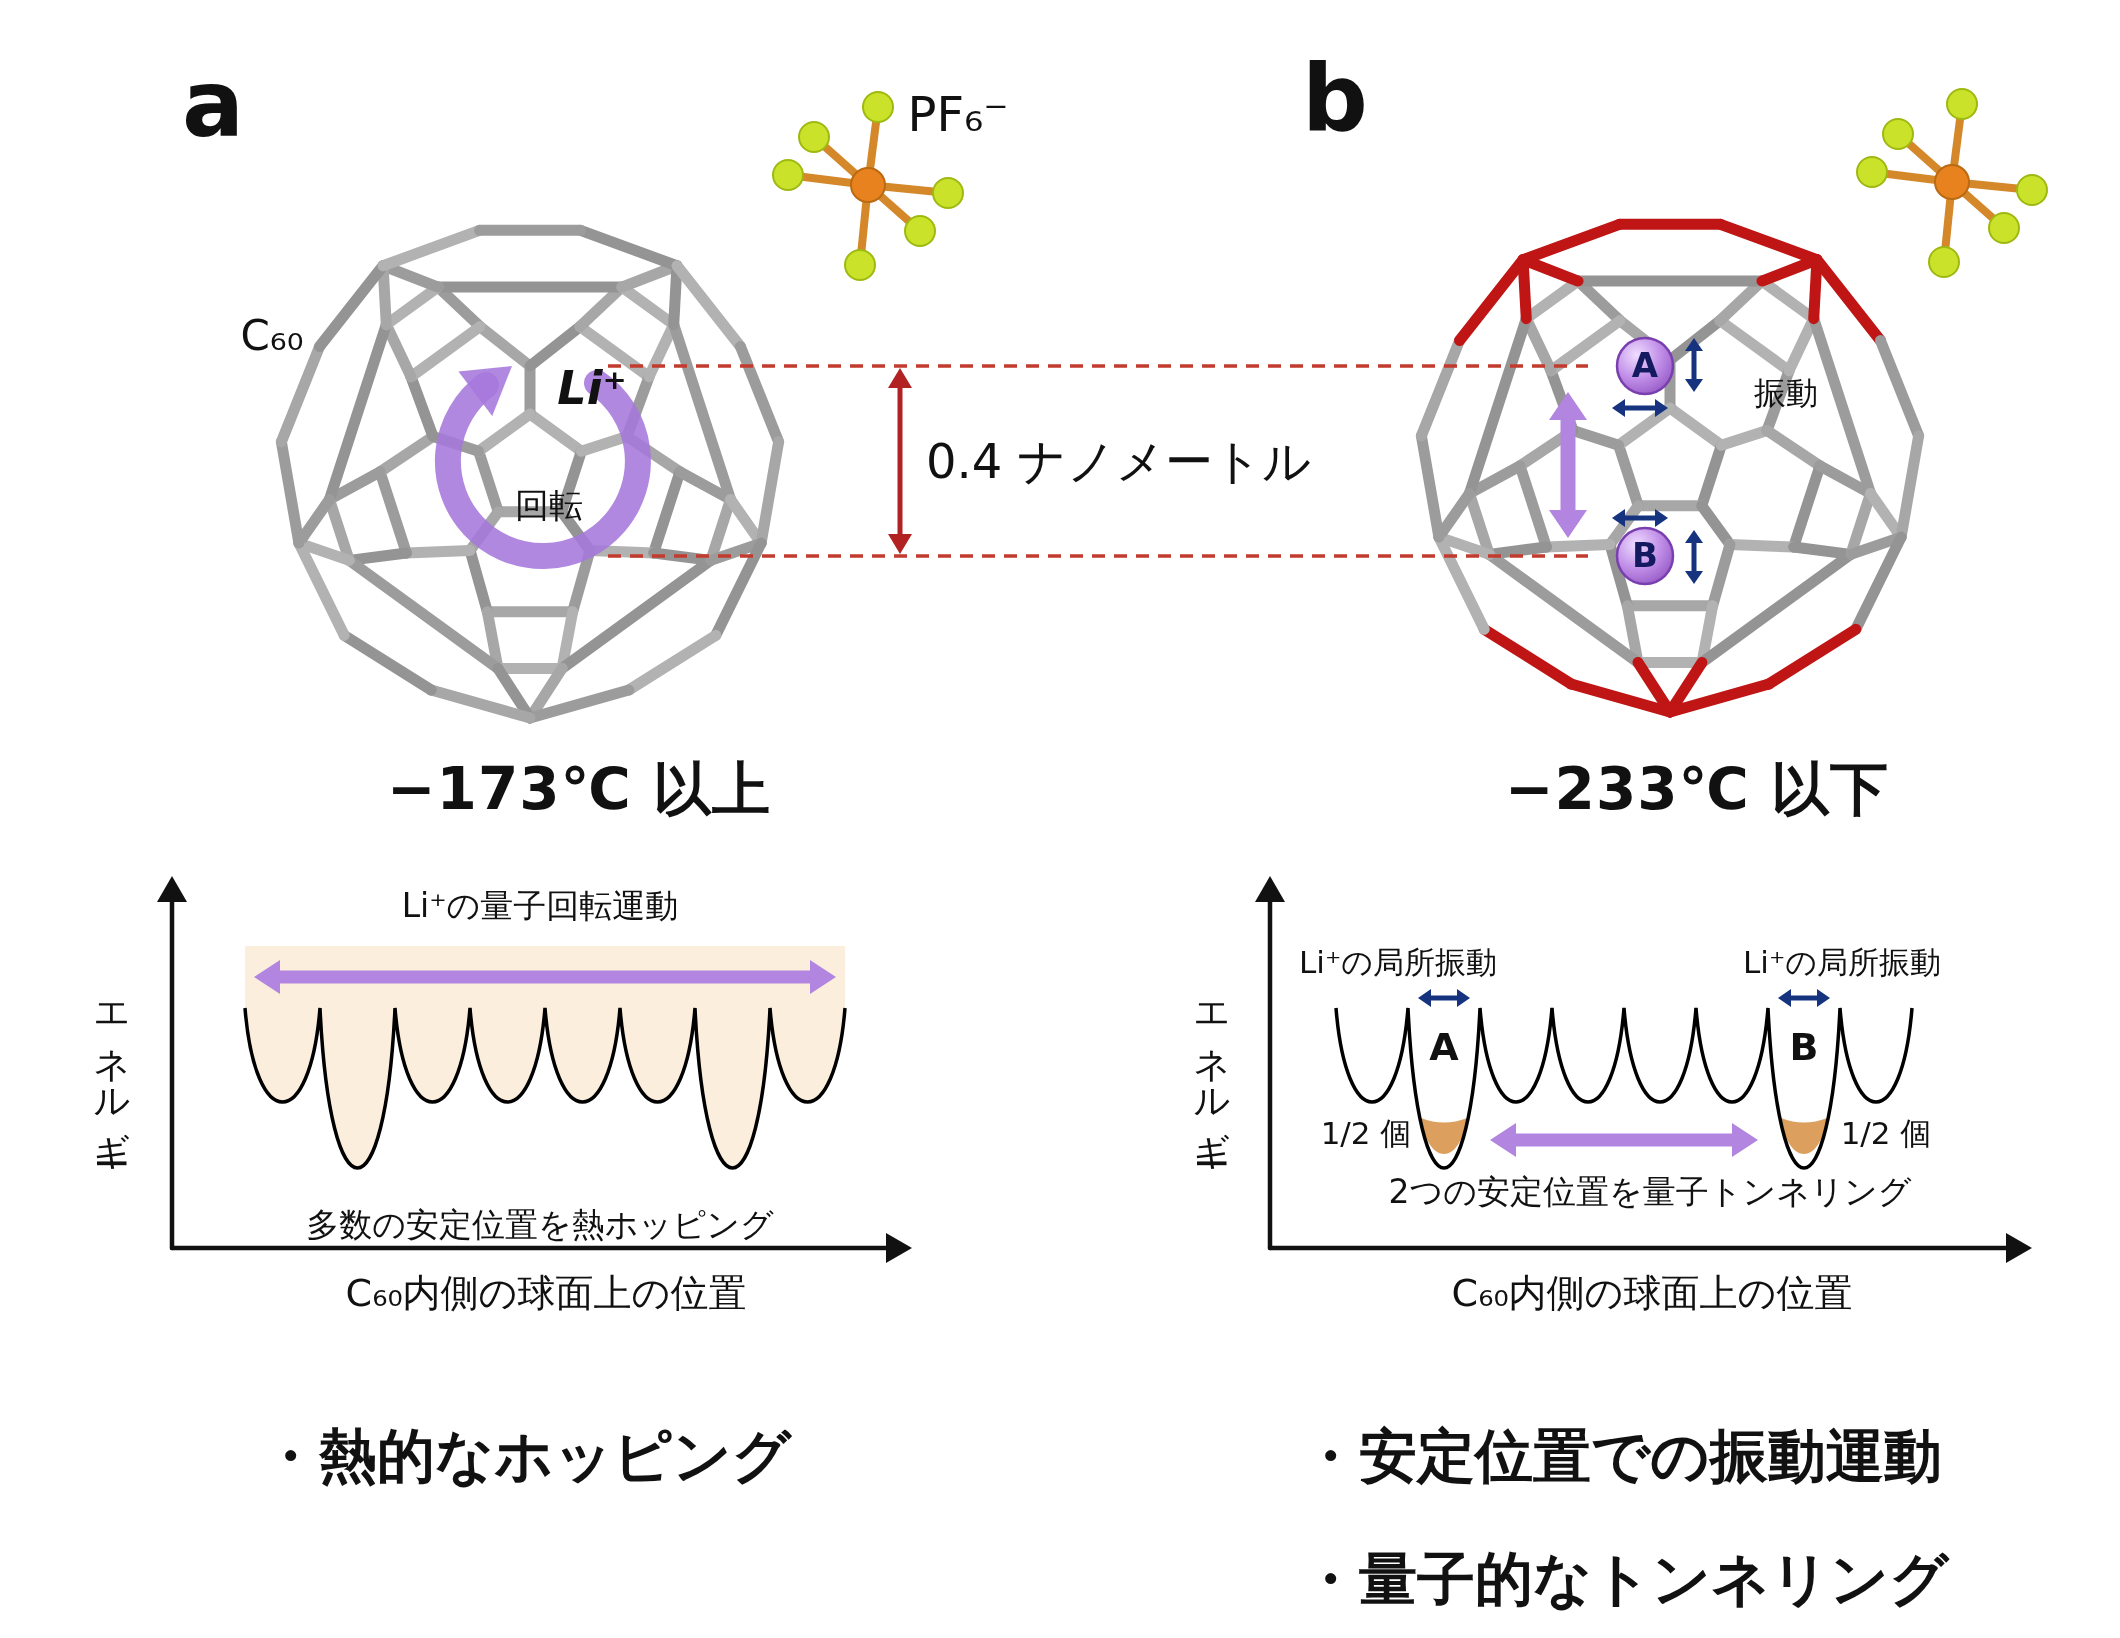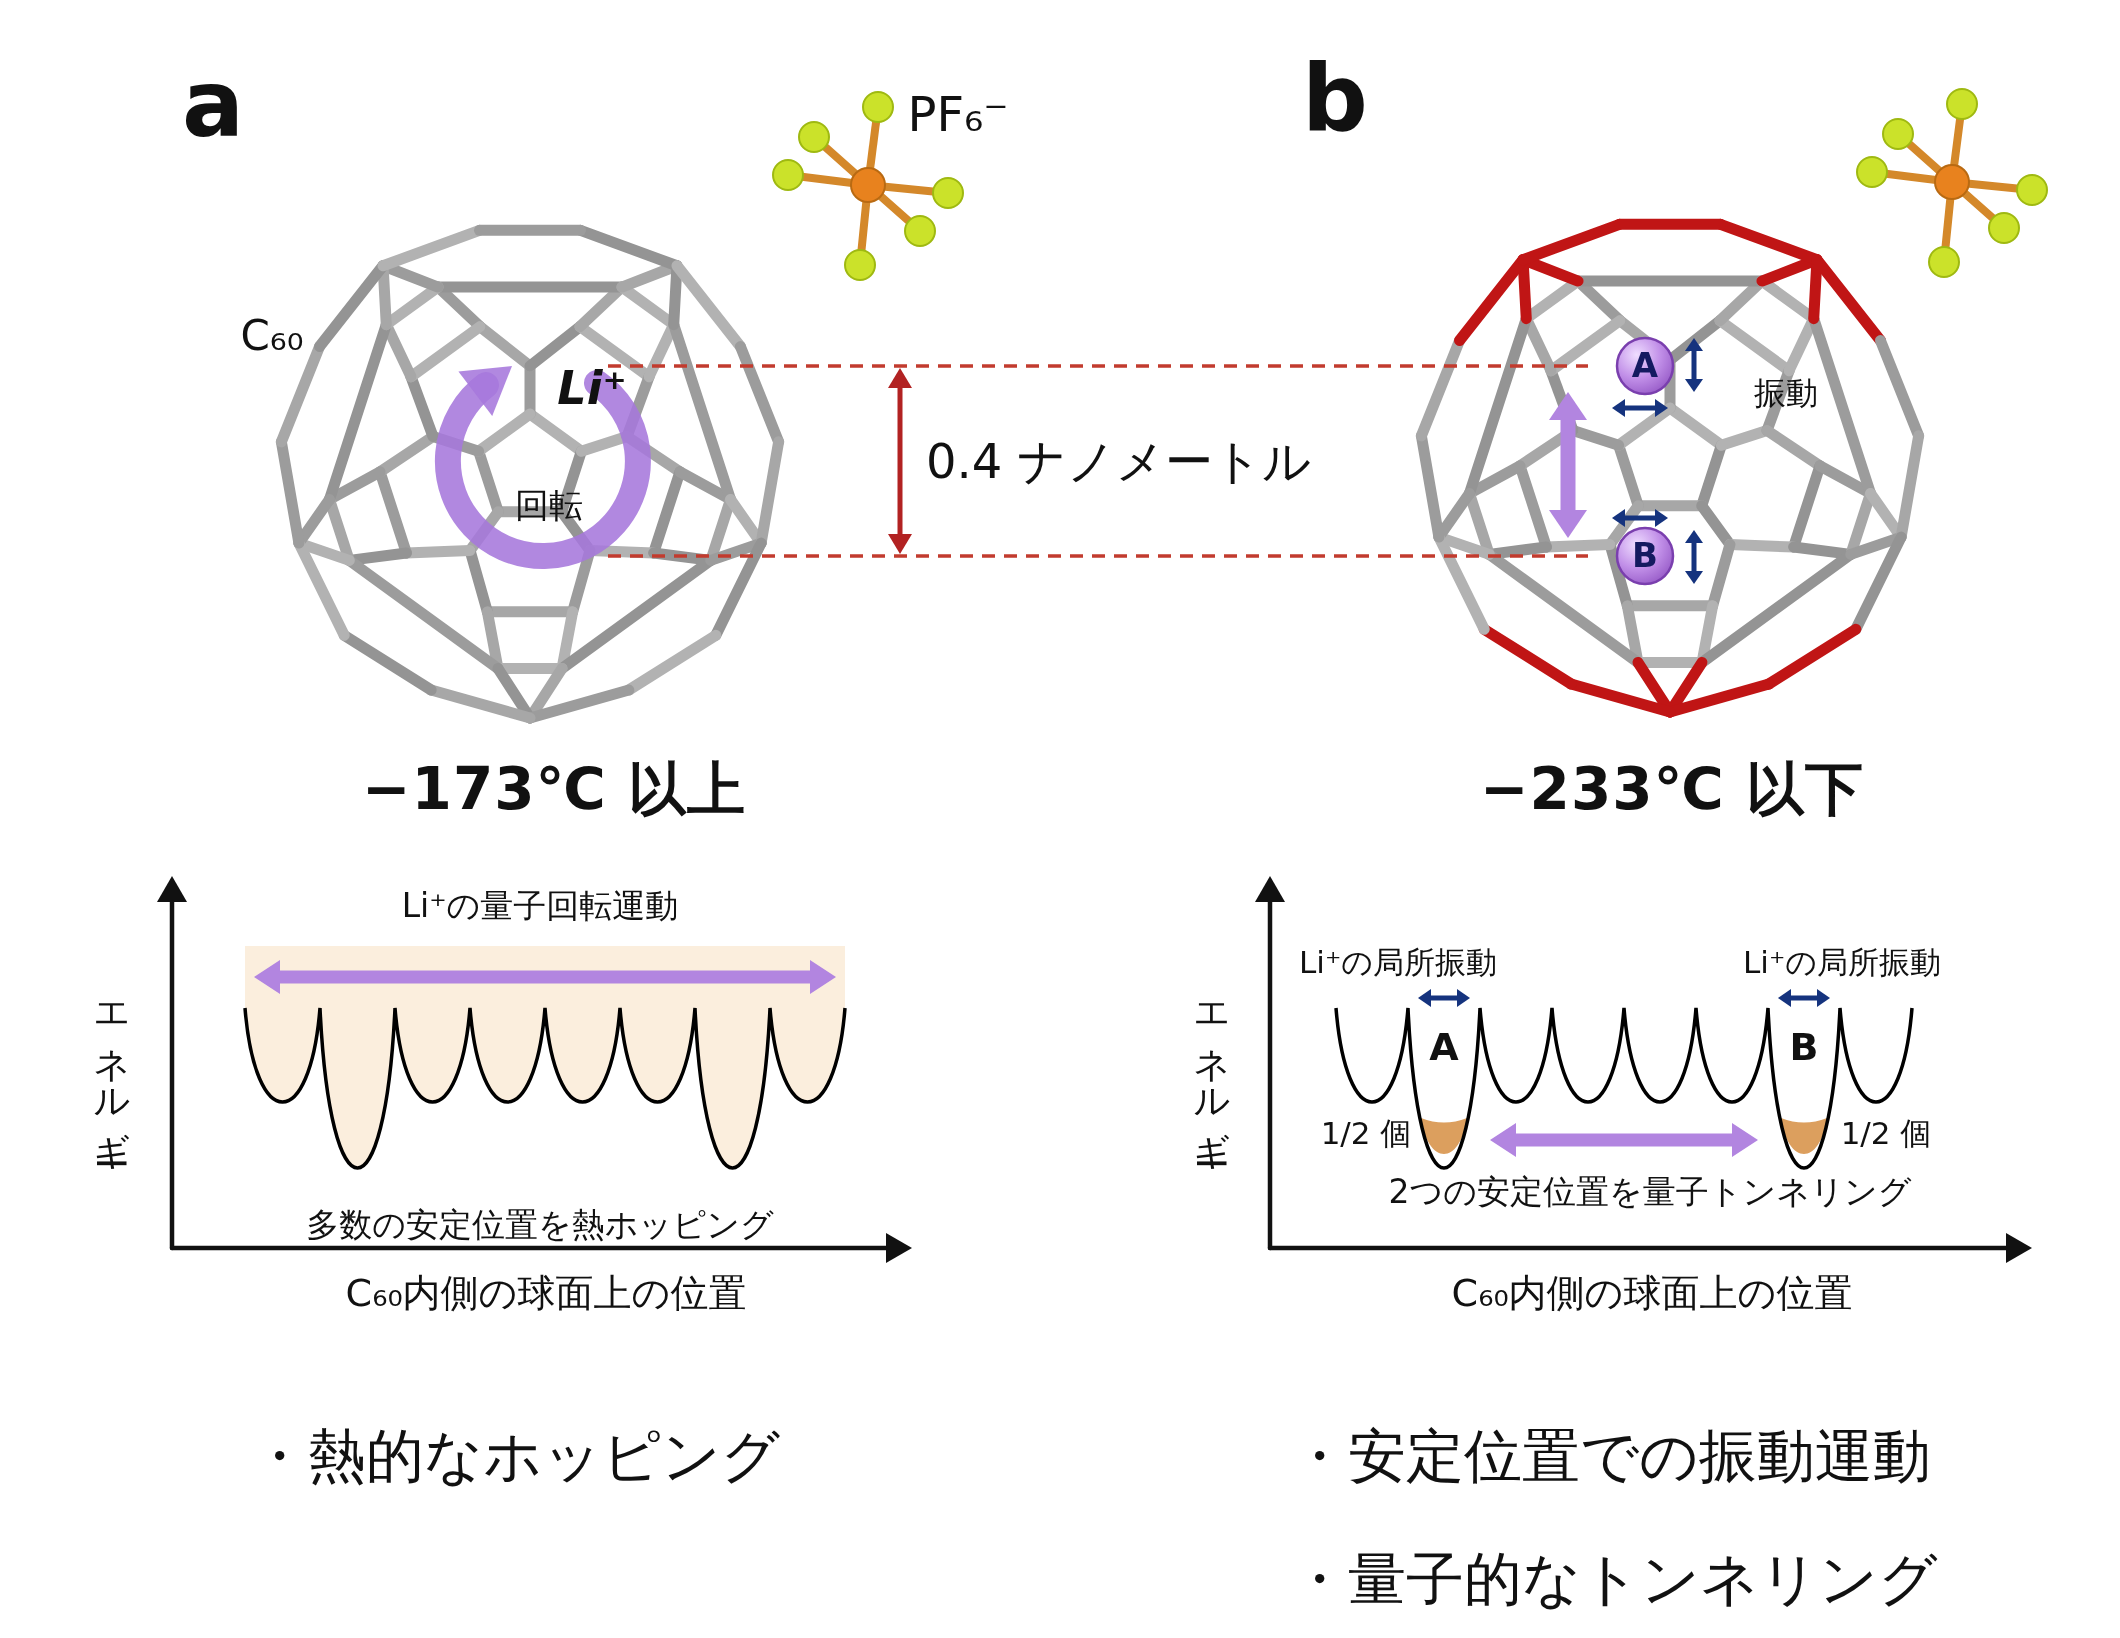--- a/index.html
+++ b/index.html
@@ -13,22 +13,22 @@
   .letter { font-size:92px; font-weight:600; }
   .f31 { font-size:31px; }
   .f32 { font-size:32px;margin-left:29px; }
   .f33 { font-size:33px; }
   .f34 { font-size:34px; }
   .f36 { font-size:36px; }
   .f38 { font-size:38px; }
   .f40 { font-size:48px; }
   .f42 { font-size:42px; }
   .li  { font-size:46px; font-weight:700;font-style:italic; }
-  .temp { font-size:58px; font-weight:600; letter-spacing:1px; }
-  .bullet { font-size:58px; font-weight:400; }
+  .temp { font-size:58px; font-weight:600; letter-spacing:1px;margin-left:25px; }
+  .bullet { font-size:58px; font-weight:700;margin-left:11px; }
   .wellletter { font-size:38px; font-weight:700; }
   .siteletter { font-size:34px; font-weight:700; color:#141a60; }
 </style>
 </head>
 <body>
 
 <div class="canvas">
 
   <svg id="art" width="2120" height="1638" viewBox="0 0 2120 1638">
     <defs>

